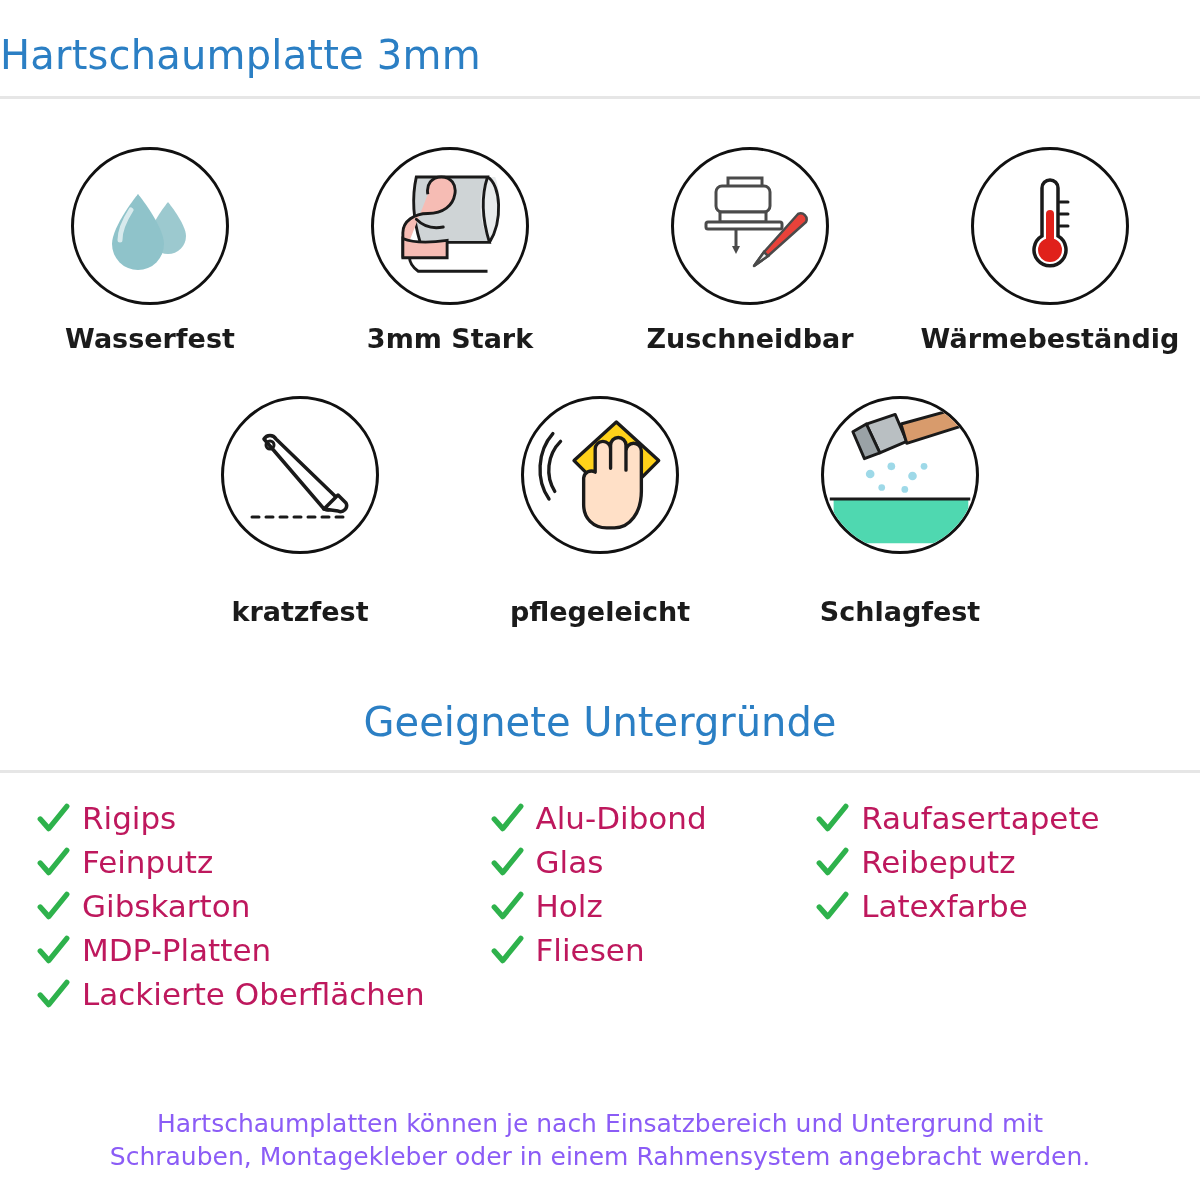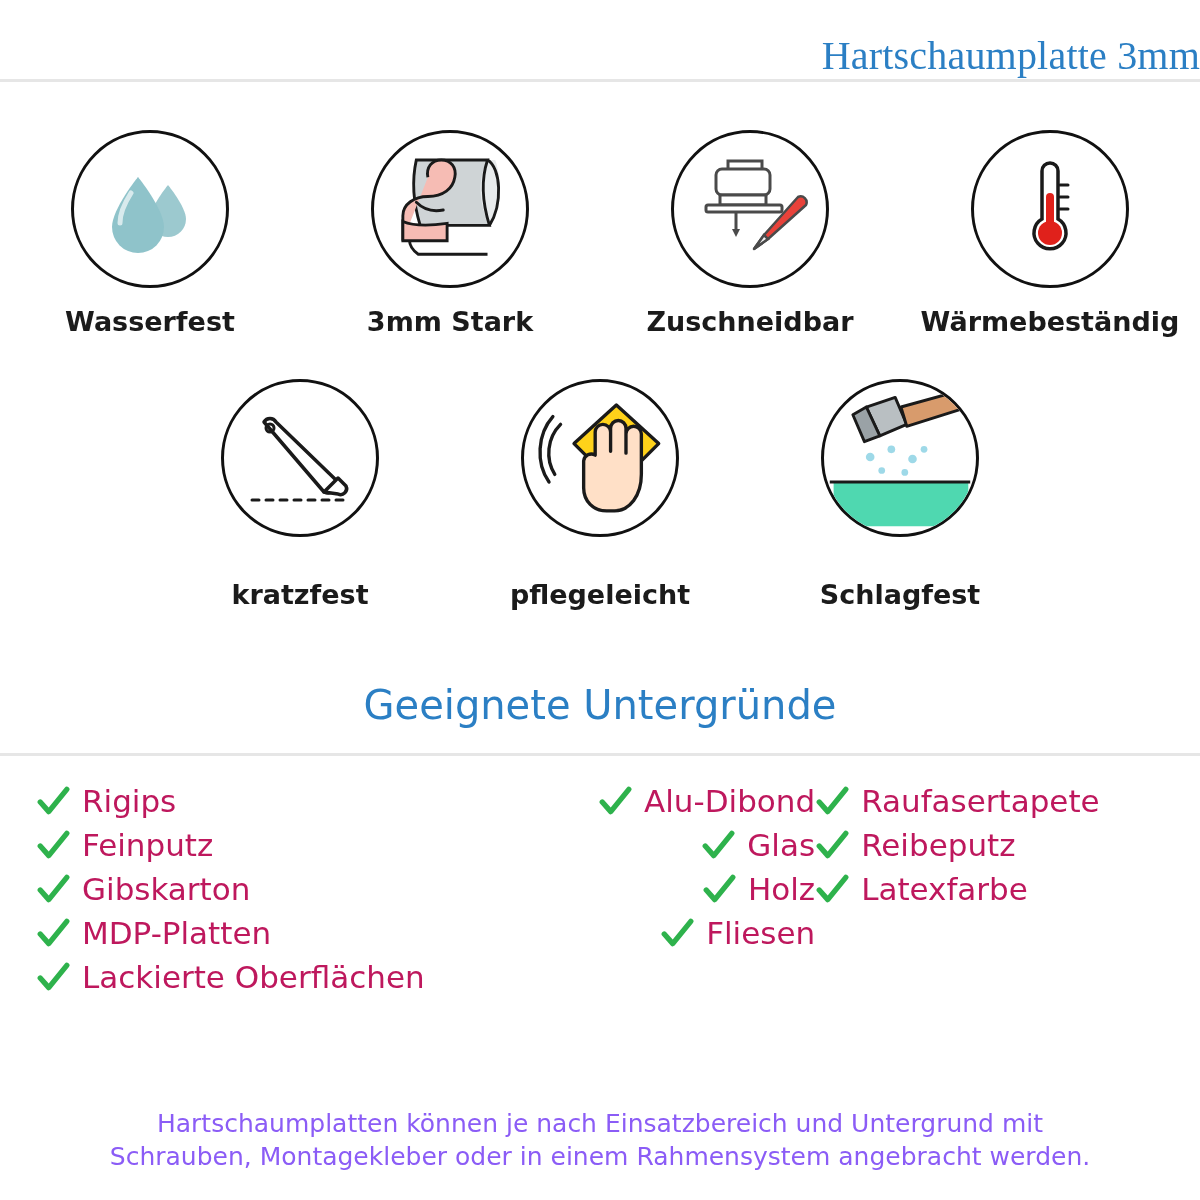--- a/index.html
+++ b/index.html
@@ -15,27 +15,27 @@
   }
   .page {
     position: relative;
     width: 1200px;
     height: 1200px;
     background: #fff;
   }
 
   
   .title {
-    text-align: right;
+    text-align: left;
     color: #2b7fc4;
     font-size: 40px;
     font-weight: 400;
     letter-spacing: 0.2px;
     padding-top: 32px;
-    font-family: Liberation Serif, serif;
+    padding-bottom: 18px;
   }
   .rule {
     height: 3px;
     background: #e6e6e6;
     width: 100%;
   }
 
   
   .features {
     padding-top: 48px;
@@ -90,21 +90,21 @@
   .substrates {
     display: flex;
     padding: 24px 36px 0 36px;
     justify-content: flex-start;
   }
   .sub-col {
     display: flex;
     flex-direction: column;
   }
   .sub-col.c1 { width: 468px; }
-  .sub-col.c2 { width: 336px; align-items: flex-end; }
+  .sub-col.c2 { width: 336px; }
   .sub-col.c3 { width: 360px; }
   .sub-item {
     display: flex;
     align-items: center;
     height: 42px;
     margin-bottom: 2px;
   }
   .check {
     width: 34px;
     height: 34px;

